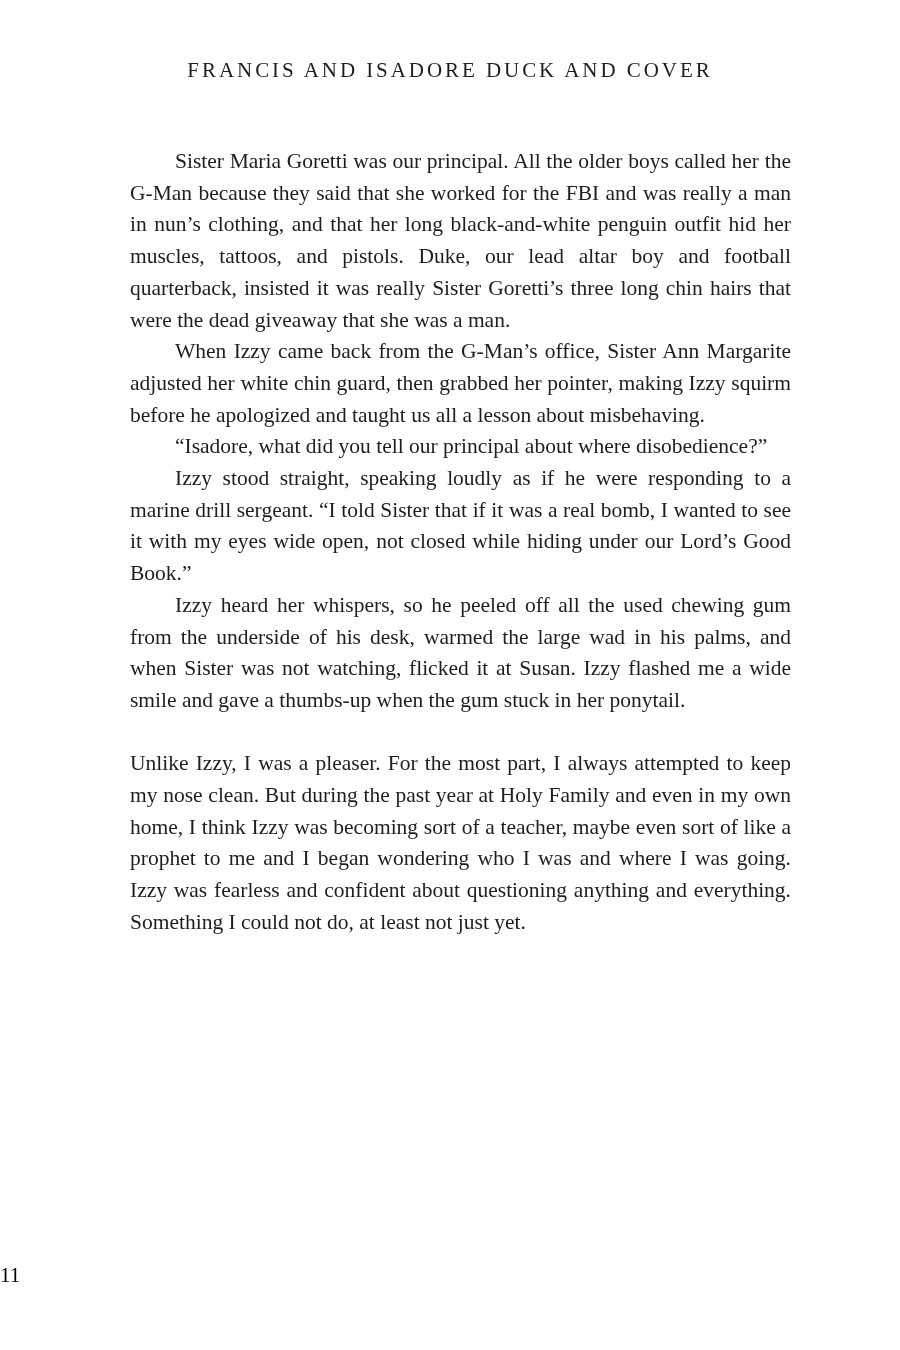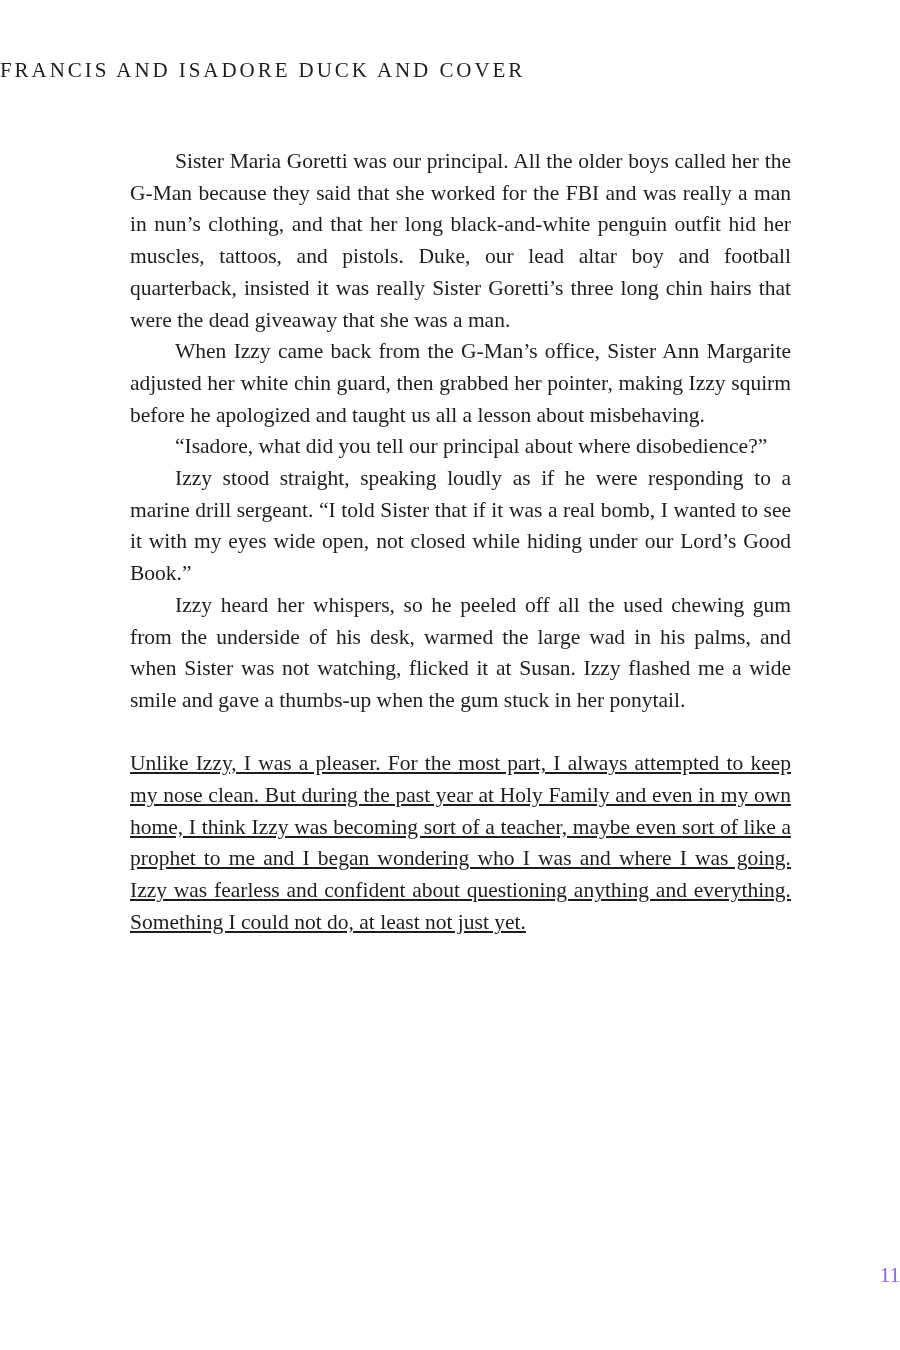--- a/index.html
+++ b/index.html
@@ -15,20 +15,21 @@
     color: #1e1e1e;
     font-family: "Liberation Serif", "DejaVu Serif", serif;
     box-sizing: border-box;
     overflow: hidden;
   }
   .running-head {
     position: absolute;
     top: 58px;
     left: 0;
     width: 100%;
+    text-align: center;
     font-size: 21px;
     letter-spacing: 0.14em;
     font-weight: 400;
     color: #1e1e1e;
     white-space: nowrap;
   }
   .text-block {
     position: absolute;
     top: 146px;
     left: 130px;
@@ -41,30 +42,29 @@
   .text-block p {
     margin: 0;
     padding: 0;
     text-indent: 45px;
   }
   .text-block p.no-indent {
     text-indent: 0;
   }
   .text-block p.section-break {
     margin-top: 31.7px;
-    text-decoration: underline;
   }
   .folio {
     position: absolute;
     bottom: 62px;
     left: 0;
     width: 100%;
-    text-align: right;
+    text-align: left;
     font-size: 21px;
-    color: #8b5cf6;
+    color: #000000;
   }
 </style>
 </head>
 <body>
 
 <div class="page">
 
   <div class="running-head">FRANCIS AND ISADORE DUCK AND COVER</div>
 
   <div class="text-block">

